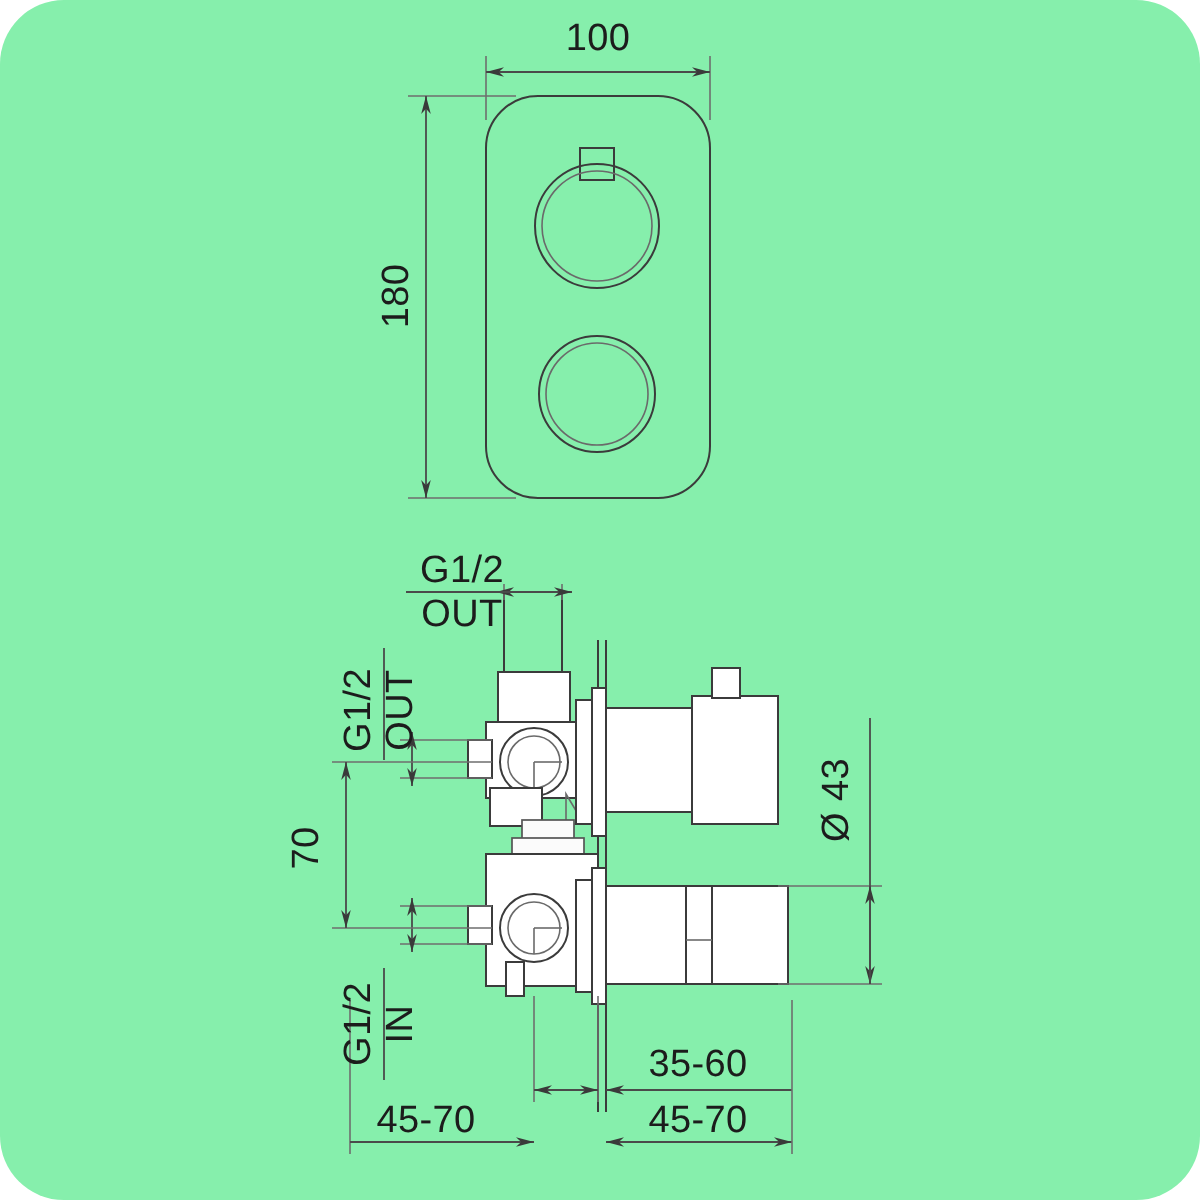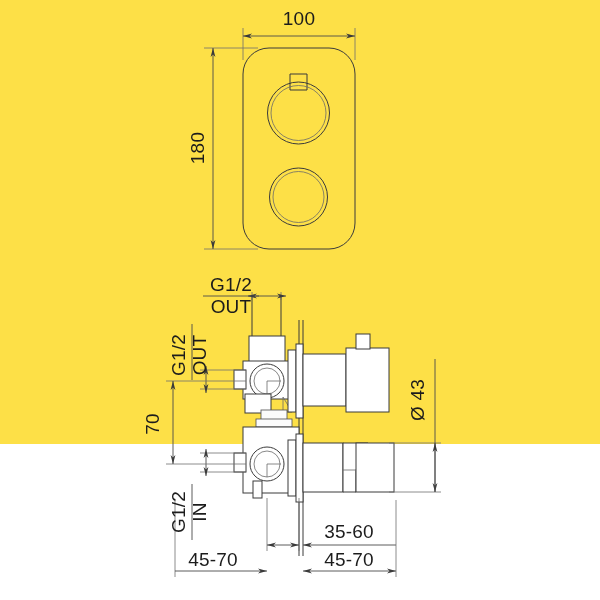--- a/index.html
+++ b/index.html
@@ -10,22 +10,23 @@
   }
   body {
     width: 600px;
     height: 600px;
     font-family: "Liberation Sans", sans-serif;
     overflow: hidden;
   }
   #drawing-root {
     position: relative;
     width: 600px;
-    height: 444px;
-    background: #fde047;
+    height: 600px;
+    background: #86efac;
+    border-radius: 32px;
   }
   svg#tech-drawing {
     display: block;
     width: 600px;
     height: 600px;
   }
   .ln {
     stroke: #3b3b3b;
     stroke-width: 1;
     fill: none;

